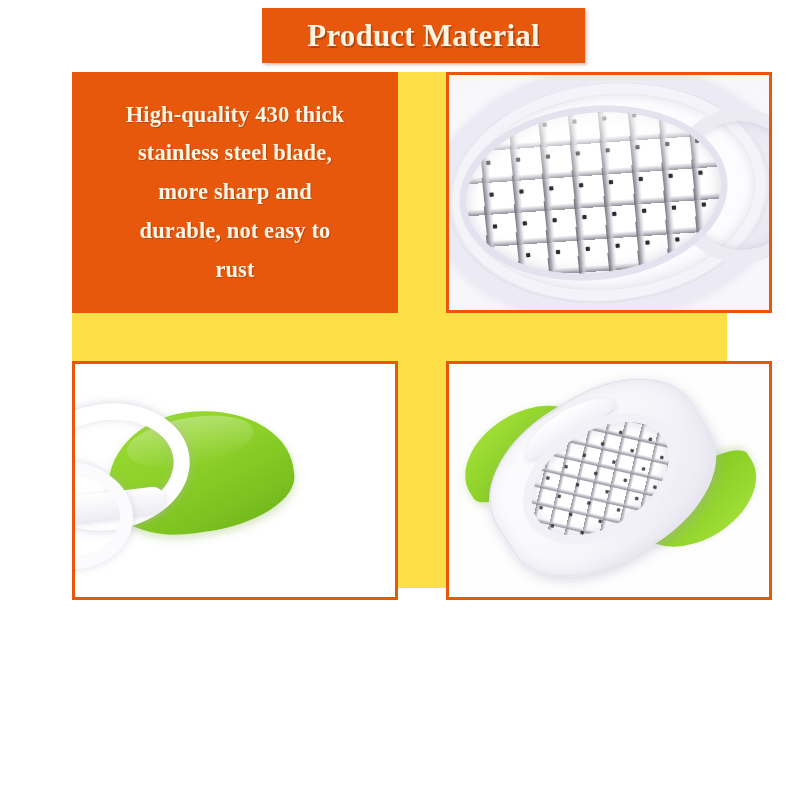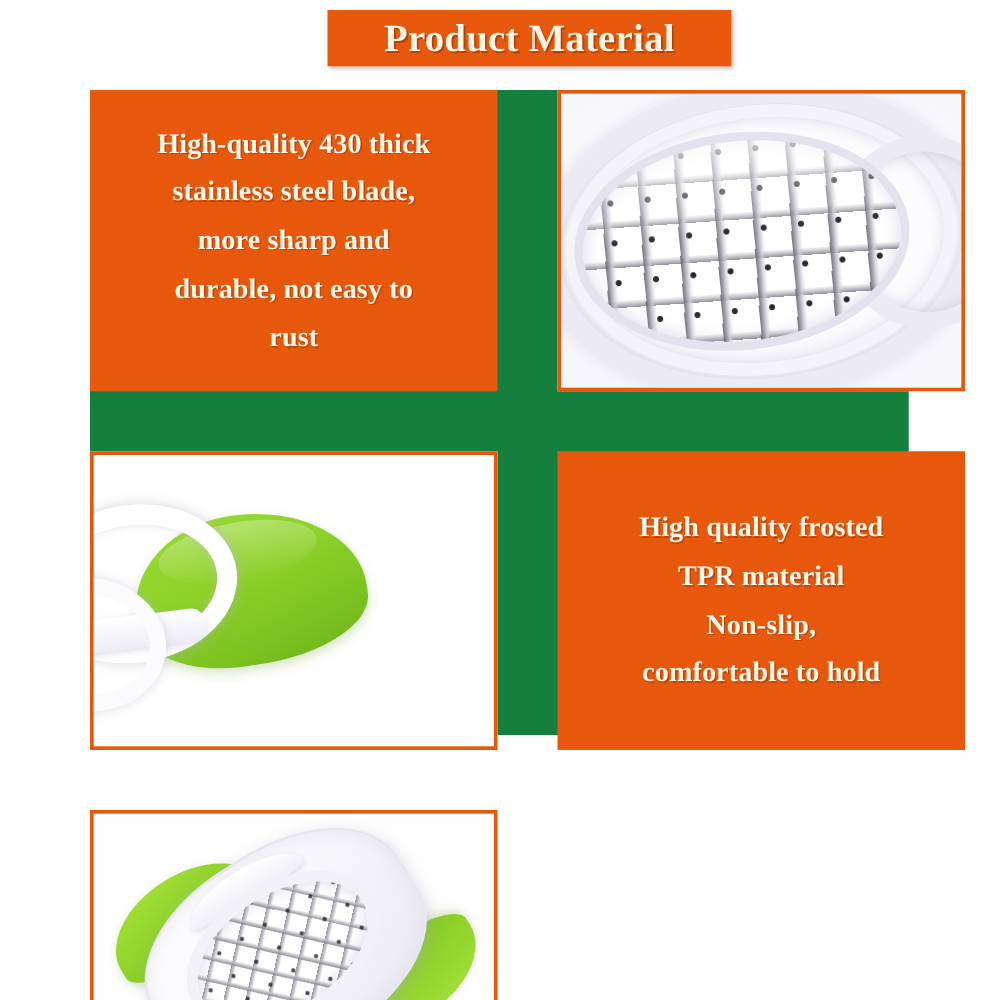--- a/index.html
+++ b/index.html
@@ -21,21 +21,21 @@
     height: 800px;
     background: #ffffff;
   }
 
   
   #title-banner {
     position: absolute;
     left: 262px;
     top: 8px;
     width: 323px;
-    height: 45px;
+    height: 55px;
     background: #E8580C;
     display: flex;
     align-items: center;
     justify-content: center;
     box-shadow: 2px 2px 3px rgba(120, 60, 20, 0.30);
   }
   #title-text {
     font-family: "Liberation Serif", "DejaVu Serif", serif;
     font-weight: bold;
     font-size: 31px;
@@ -51,21 +51,21 @@
     position: absolute;
     left: 72px;
     top: 72px;
     width: 655px;
     height: 516px;
     display: grid;
     grid-template-columns: 326px 326px;
     grid-template-rows: 241px 239px 230px;
     column-gap: 3px;
     row-gap: 4px;
-    background: #15803d;
+    background: #fde047;
     gap: 48px;
   }
 
   .cell {
     position: relative;
     overflow: hidden;
   }
 
   
   .cell-text {
@@ -390,23 +390,20 @@
       <div class="photo">
         <div class="p2-bg"></div>
         <div class="p2-green"></div>
         <div class="p2-green-gloss"></div>
         <div class="p2-white-a"></div>
         <div class="p2-white-bar"></div>
         <div class="p2-white-b"></div>
       </div>
     </div>
 
-    <div class="cell cell-text">
-      <p>High quality frosted<br>TPR material<br>Non-slip,<br>comfortable to hold</p>
-    </div>
 
 
     <div class="cell cell-image">
       <div class="photo">
         <div class="p3-bg"></div>
         <div class="p3-body">
           <div class="p3-grip-top"></div>
           <div class="p3-grip-bot"></div>
           <div class="p3-frame">
             <div class="p3-bridge"></div>

